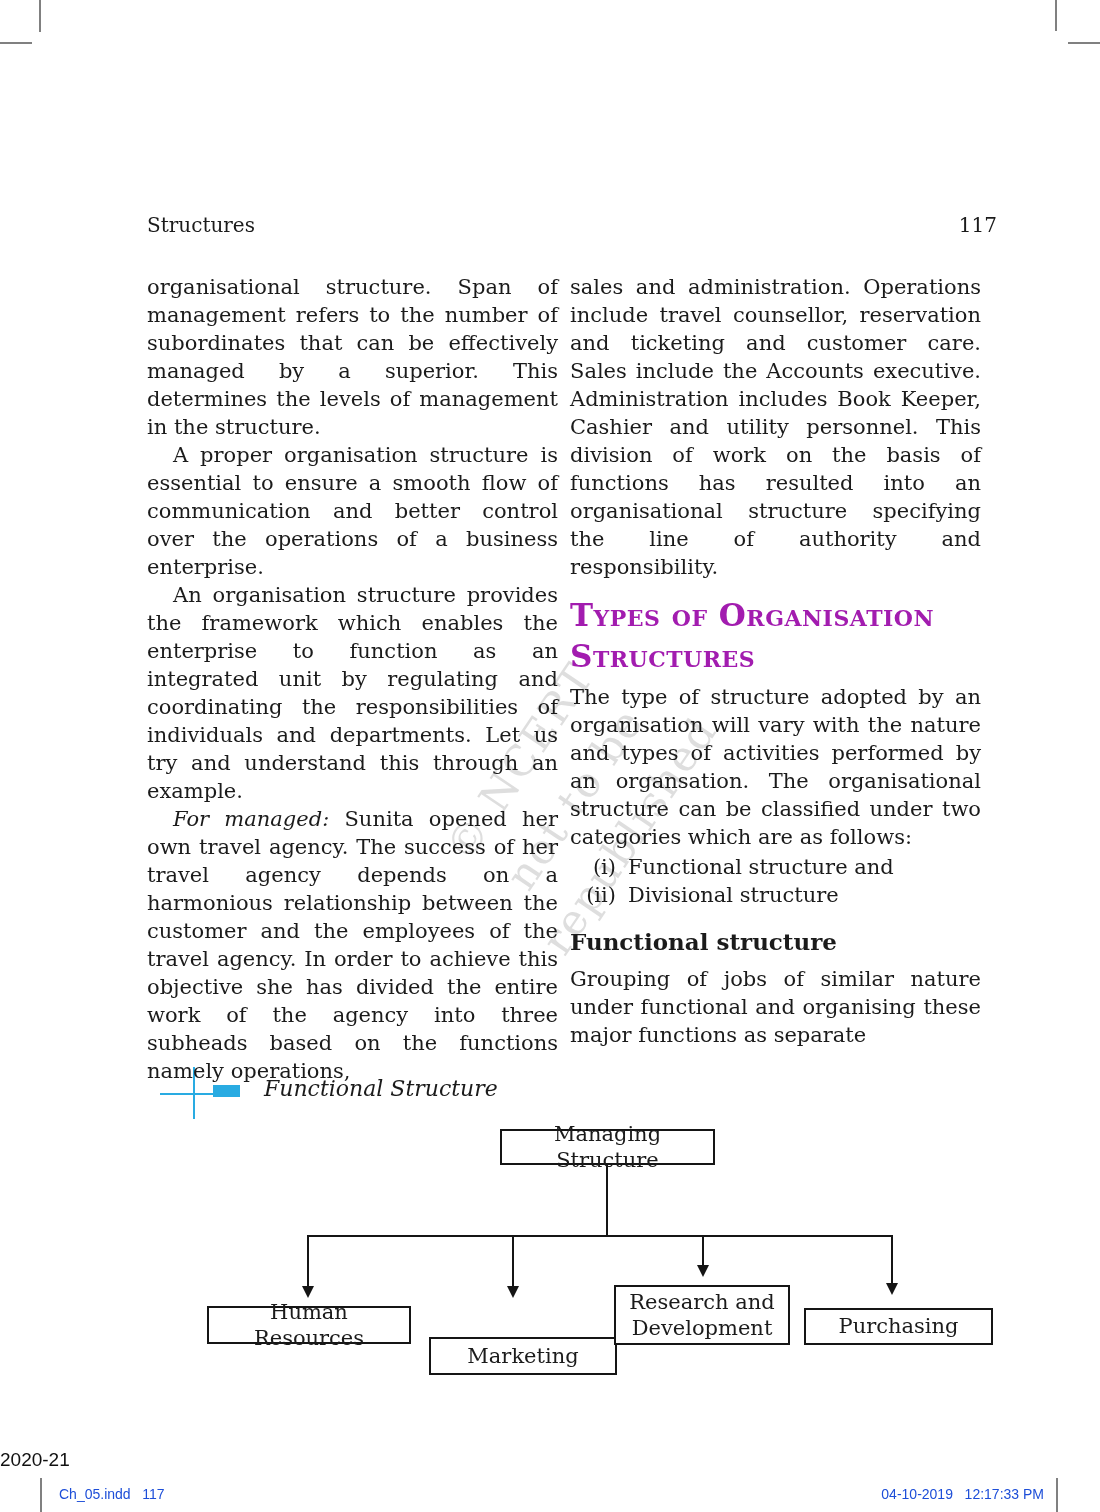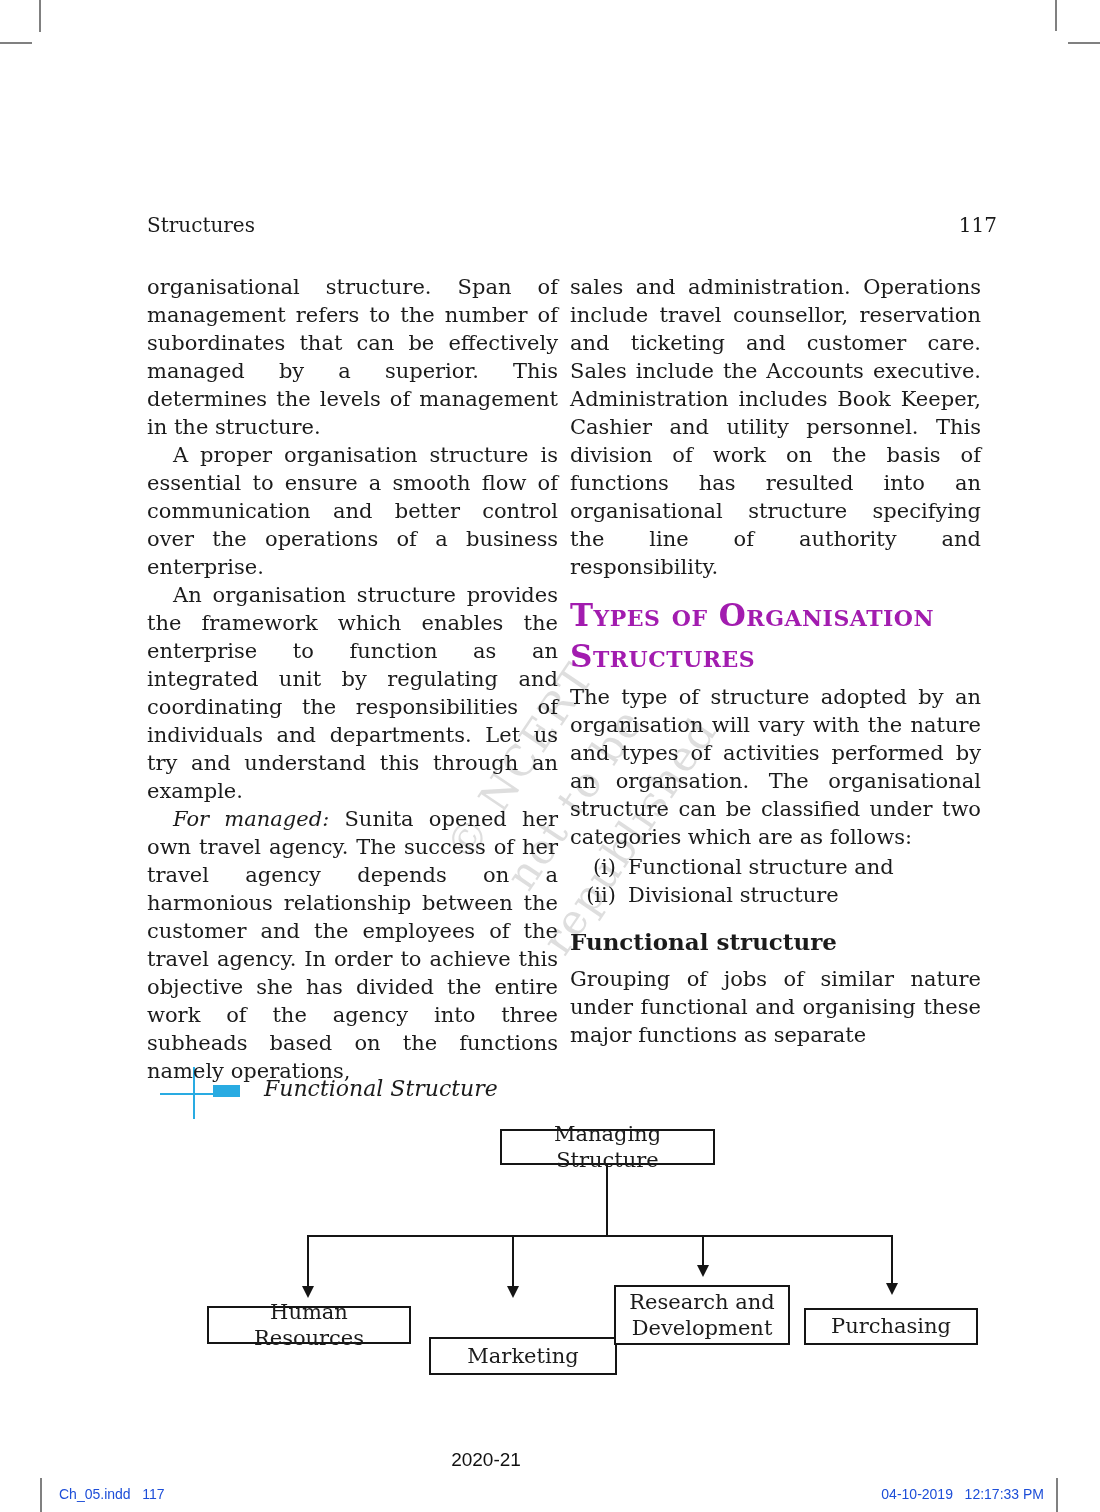--- a/index.html
+++ b/index.html
@@ -37,21 +37,21 @@
 
   
   .obox{position:absolute;box-sizing:border-box;border:2px solid #151515;background:#fff;
         display:flex;align-items:center;justify-content:center;text-align:center;
         font-size:21px;line-height:1.25;padding:2px 4px;z-index:2;}
   .cline{position:absolute;background:#151515;z-index:1;}
   .arrow{position:absolute;width:0;height:0;border-left:6px solid transparent;
          border-right:6px solid transparent;border-top:12px solid #151515;z-index:1;}
 
   
-  .year{position:absolute;left:0;top:1449px;width:972px;text-align:center;
+  .year{position:absolute;left:0;top:1449px;width:972px;text-align:left;
         font-family:"Liberation Sans", sans-serif;font-size:19px;color:#111;}
   .printinfo{position:absolute;top:1486px;font-family:"Liberation Sans", sans-serif;
              font-size:14px;color:#1d4ed8;white-space:pre;}
   .printinfo.left{left:59px;}
   .printinfo.right{right:56px;}
 </style>
 </head>
 <body>
 
 <div class="page">
@@ -114,19 +114,19 @@
   <div class="cline" style="left:512px;top:1235px;width:2px;height:53px;"></div>
   <div class="arrow" style="left:507px;top:1286px;"></div>
   <div class="cline" style="left:702px;top:1235px;width:2px;height:32px;"></div>
   <div class="arrow" style="left:697px;top:1265px;"></div>
   <div class="cline" style="left:891px;top:1235px;width:2px;height:49px;"></div>
   <div class="arrow" style="left:886px;top:1283px;"></div>
 
   <div class="obox" style="left:207px;top:1306px;width:204px;height:38px;">Human Resources</div>
   <div class="obox" style="left:429px;top:1306px;width:188px;height:38px;margin-top:31px;">Marketing</div>
   <div class="obox" style="left:614px;top:1285px;width:176px;height:60px;">Research and Development</div>
-  <div class="obox" style="left:804px;top:1308px;width:174px;height:37px;">Purchasing</div>
+  <div class="obox" style="left:804px;top:1308px;width:189px;height:37px;">Purchasing</div>
 
   <div class="year">2020-21</div>
   <div class="printinfo left">Ch_05.indd   117</div>
   <div class="printinfo right">04-10-2019   12:17:33 PM</div>
 
 </div>
 
 </body></html>

